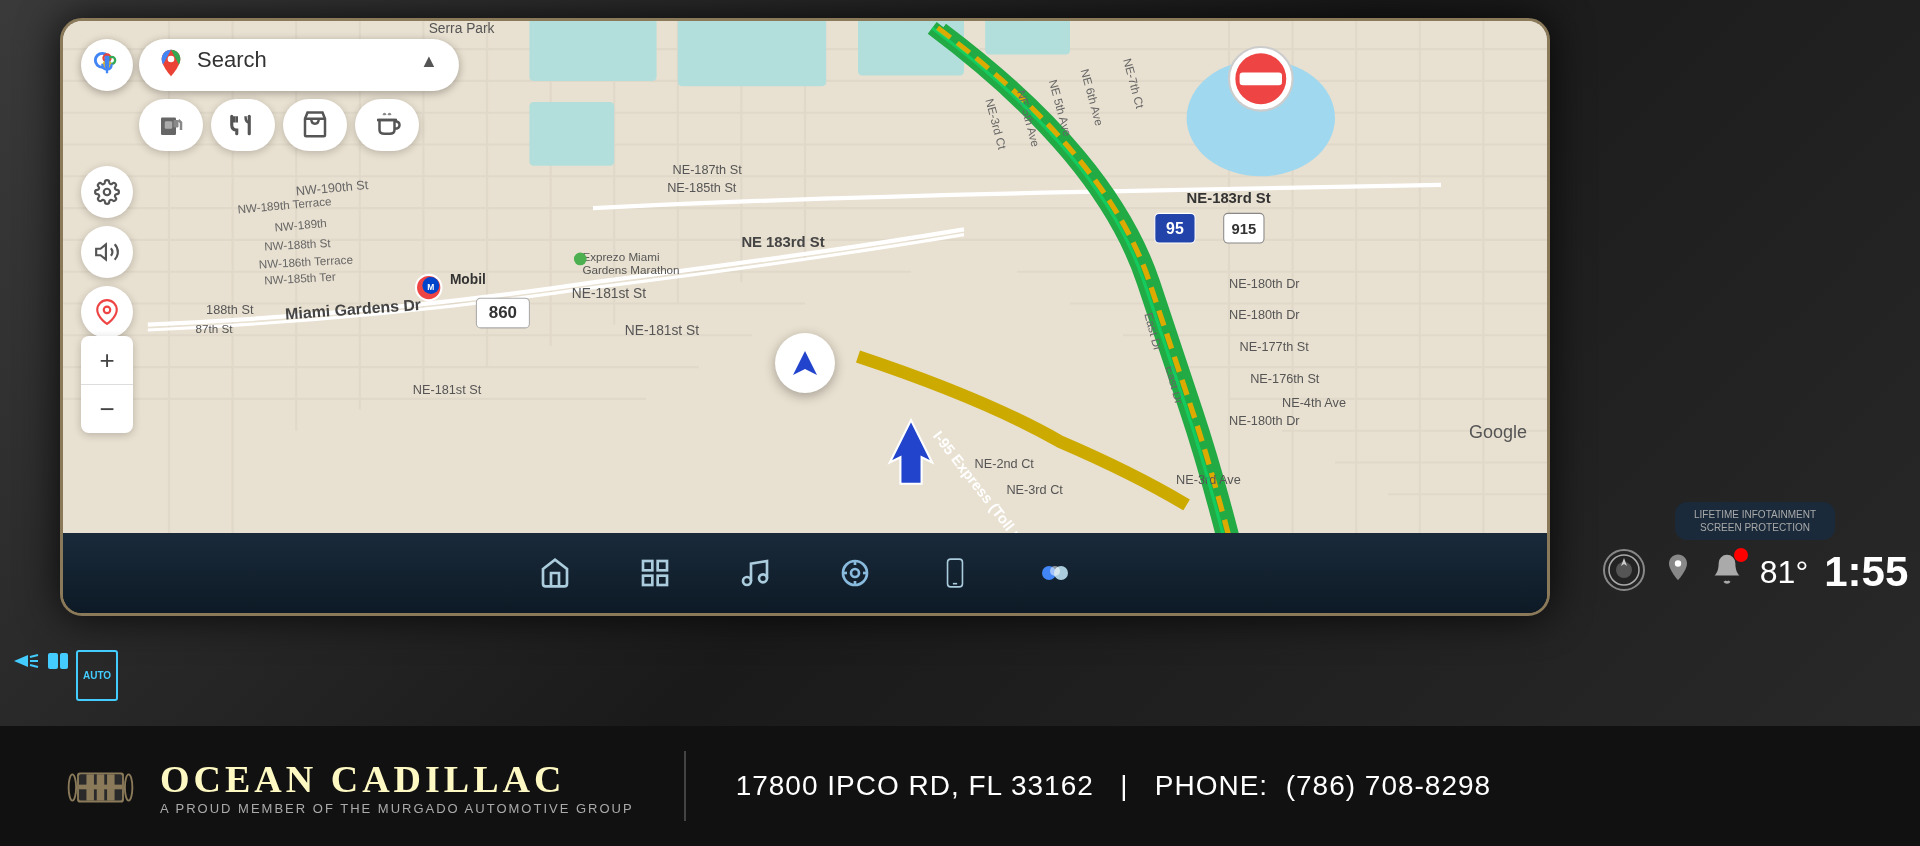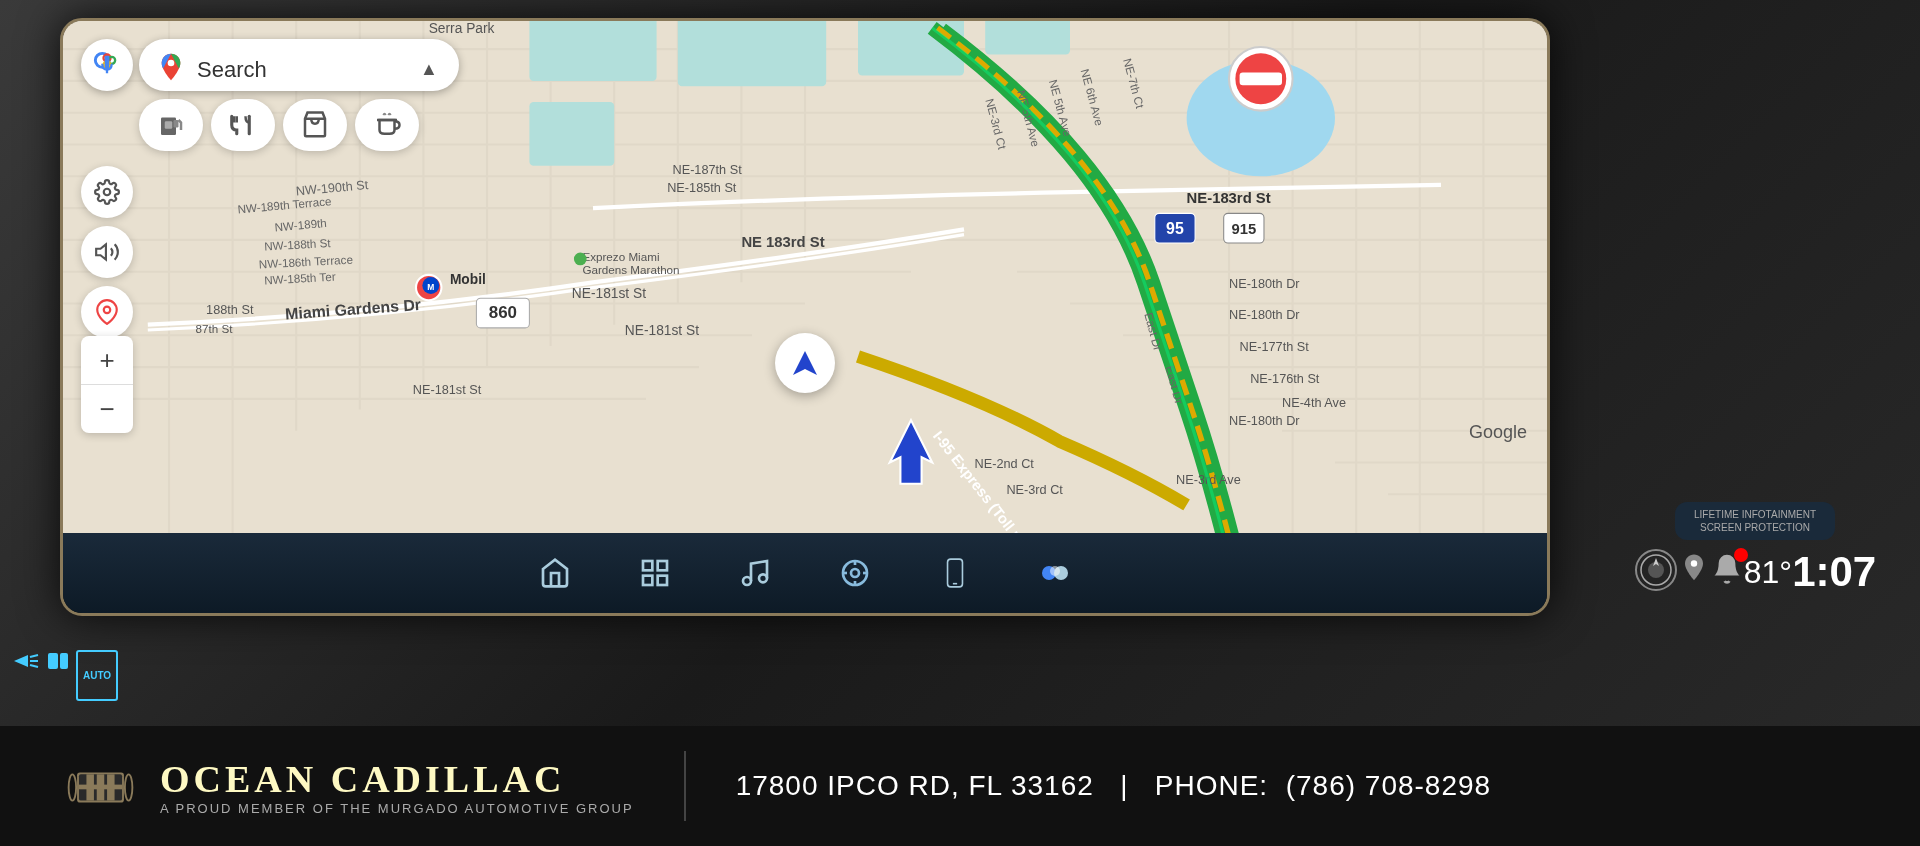--- a/index.html
+++ b/index.html
@@ -77,21 +77,21 @@
       width: 52px; height: 52px;
       background: white;
       border-radius: 50%;
       display: flex; align-items: center; justify-content: center;
       box-shadow: 0 2px 8px rgba(0,0,0,0.3);
       cursor: pointer;
     }
 
     .search-bar {
       display: flex;
-      align-items: flex-end;
+      align-items: flex-start;
       background: white;
       border-radius: 28px;
       padding: 8px 16px;
       width: 320px;
       height: 52px;
       box-shadow: 0 2px 8px rgba(0,0,0,0.3);
       gap: 10px;
     }
 
     .google-maps-logo {
@@ -267,21 +267,21 @@
     .screen-protection-text {
       font-size: 10px;
       color: #aaa;
       text-transform: uppercase;
       line-height: 1.3;
     }
 
     .status-icons-row {
       display: flex;
       align-items: center;
-      gap: 0;
+      gap: 16px;
       color: white;
     }
 
     .temp-display {
       font-size: 32px;
       color: white;
       font-weight: 500;
     }
 
     .time-display {
@@ -719,21 +719,21 @@
         <div class="notification-badge">
           <svg width="34" height="36" viewBox="0 0 24 26">
             <path d="M18 8A6 6 0 0 0 6 8c0 7-3 9-3 9h18s-3-2-3-9" fill="#aaa"></path>
             <path d="M13.73 21a2 2 0 0 1-3.46 0" fill="none" stroke="#aaa" stroke-width="2"></path>
           </svg>
           <div class="notif-dot"></div>
         </div>
 
         <span class="temp-display">81°</span>
 
-        <span class="time-display">1:07</span>
+        <span class="time-display">1:55</span>
       </div>
     </div>
   </div>
 
   <div class="left-side-display">
     <span class="headlight-icon">
       <svg width="30" height="24" viewBox="0 0 30 24">
         <path d="M4 12 L18 6 L18 18 Z" fill="#4cf"></path>
         <line x1="20" y1="8" x2="28" y2="6" stroke="#4cf" stroke-width="2"></line>
         <line x1="20" y1="12" x2="28" y2="12" stroke="#4cf" stroke-width="2"></line>

